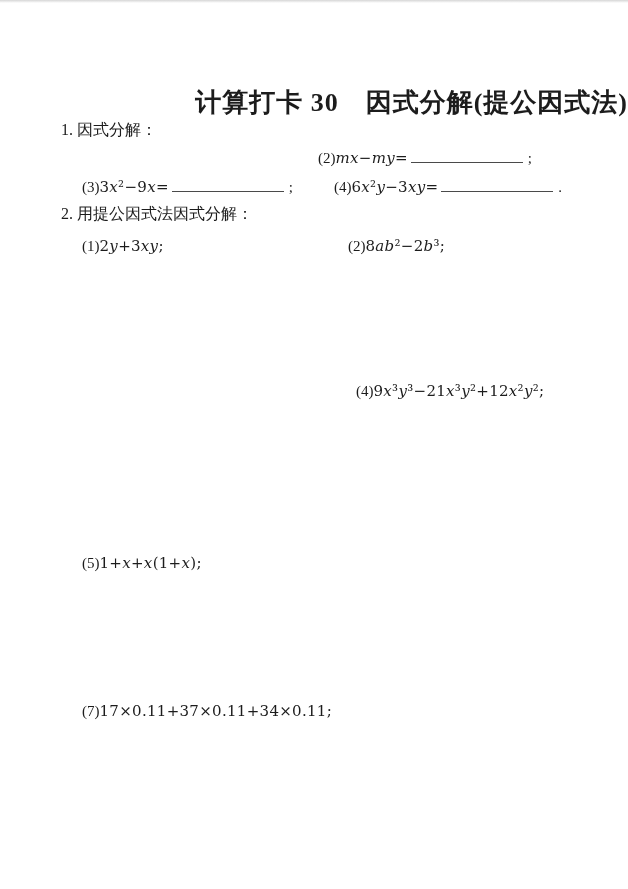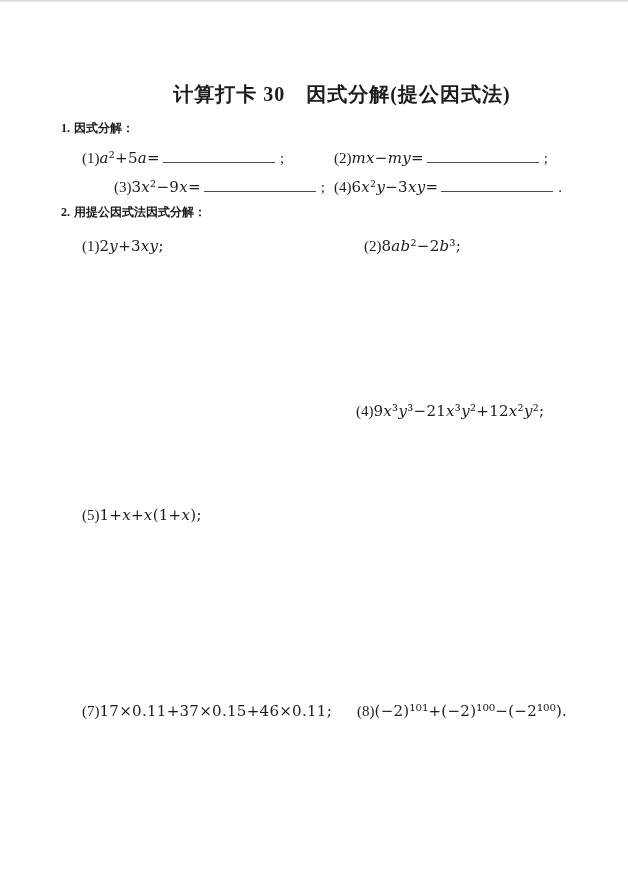--- a/index.html
+++ b/index.html
@@ -1,23 +1,23 @@
 <!DOCTYPE html>
 <html><head>
 <meta charset="utf-8">
 <style>
   html,body{margin:0;padding:0;background:#ffffff;}
   body{width:628px;height:889px;position:relative;overflow:hidden;
        font-family:"Liberation Serif","DejaVu Serif",serif;color:#1c1c1c;}
   .page{position:absolute;inset:0;background:#ffffff;}
   .top-edge{position:absolute;top:0;left:0;right:0;height:3px;
             background:linear-gradient(#d6d6d6,#ffffff);}
-  .title{position:absolute;top:68px;left:56px;right:0;text-align:center;
-         font-size:20px;font-weight:bold;letter-spacing:1px;white-space:nowrap;}
-  .heading{position:absolute;font-size:12px;font-weight:bold;white-space:nowrap;}
+  .title{position:absolute;top:68px;left:56px;right:0;text-align:right;
+         font-size:26px;font-weight:bold;letter-spacing:1px;white-space:nowrap;}
+  .heading{position:absolute;font-size:16px;font-weight:normal;white-space:nowrap;}
   .hno{margin-right:4px;}
   .item{position:absolute;font-size:15px;white-space:nowrap;line-height:1.4;}
   .label{font-style:normal;}
   .math{font-family:"DejaVu Serif","Liberation Serif",serif;letter-spacing:0.3px;}
   .math i{font-style:italic;}
   .blank{display:inline-block;width:112px;height:13px;
          border-bottom:1px solid #4a4a4a;margin:0 2px 0 3px;vertical-align:baseline;}
   .punct{margin-left:3px;}
 </style>
 </head>
@@ -25,48 +25,42 @@
 
 <div class="page">
   <div class="top-edge"></div>
 
   <h1 class="title">计算打卡 30　因式分解(提公因式法)</h1>
 
   <div class="heading" style="left:61px;top:120px;">
     <span class="hno">1.</span><span>因式分解：</span>
   </div>
 
-  <div class="item" style="left:82px;top:148px;">
-    <span class="label">(1)</span><span class="math"><i>a</i>²+5<i>a</i>=</span><span class="blank"></span><span class="punct">;</span>
-  </div>
-  <div class="item" style="left:334px;top:148px;">
+  <div class="item" style="left:318px;top:148px;">
     <span class="label">(2)</span><span class="math"><i>m</i><i>x</i>−<i>m</i><i>y</i>=</span><span class="blank"></span><span class="punct">;</span>
   </div>
-  <div class="item" style="left:82px;top:177px;margin-left:32px;">
+  <div class="item" style="left:82px;top:177px;">
     <span class="label">(3)</span><span class="math">3<i>x</i>²−9<i>x</i>=</span><span class="blank"></span><span class="punct">;</span>
   </div>
   <div class="item" style="left:334px;top:177px;text-align:right;">
     <span class="label">(4)</span><span class="math">6<i>x</i>²<i>y</i>−3<i>x</i><i>y</i>=</span><span class="blank"></span><span class="punct">.</span>
   </div>
 
   <div class="heading" style="left:61px;top:204px;">
     <span class="hno">2.</span><span>用提公因式法因式分解：</span>
   </div>
 
   <div class="item" style="left:82px;top:236px;">
     <span class="label">(1)</span><span class="math">2<i>y</i>+3<i>x</i><i>y</i>;</span>
   </div>
-  <div class="item" style="left:364px;top:236px;">
+  <div class="item" style="left:348px;top:236px;">
     <span class="label">(2)</span><span class="math">8<i>a</i><i>b</i>²−2<i>b</i>³;</span>
   </div>
-  <div class="item" style="left:356px;top:401px;">
+  <div class="item" style="left:356px;top:381px;">
     <span class="label">(4)</span><span class="math">9<i>x</i>³<i>y</i>³−21<i>x</i>³<i>y</i>²+12<i>x</i>²<i>y</i>²;</span>
   </div>
-  <div class="item" style="left:82px;top:505px;">
+  <div class="item" style="left:82px;top:553px;">
     <span class="label">(5)</span><span class="math">1+<i>x</i>+<i>x</i>(1+<i>x</i>);</span>
   </div>
   <div class="item" style="left:82px;top:701px;">
-    <span class="label">(7)</span><span class="math">17×0.11+37×0.15+46×0.11;</span>
-  </div>
-  <div class="item" style="left:357px;top:701px;">
-    <span class="label">(8)</span><span class="math">(−2)¹⁰¹+(−2)¹⁰⁰−(−2¹⁰⁰).</span>
+    <span class="label">(7)</span><span class="math">17×0.11+37×0.11+34×0.11;</span>
   </div>
 </div>
 
 </body></html>

